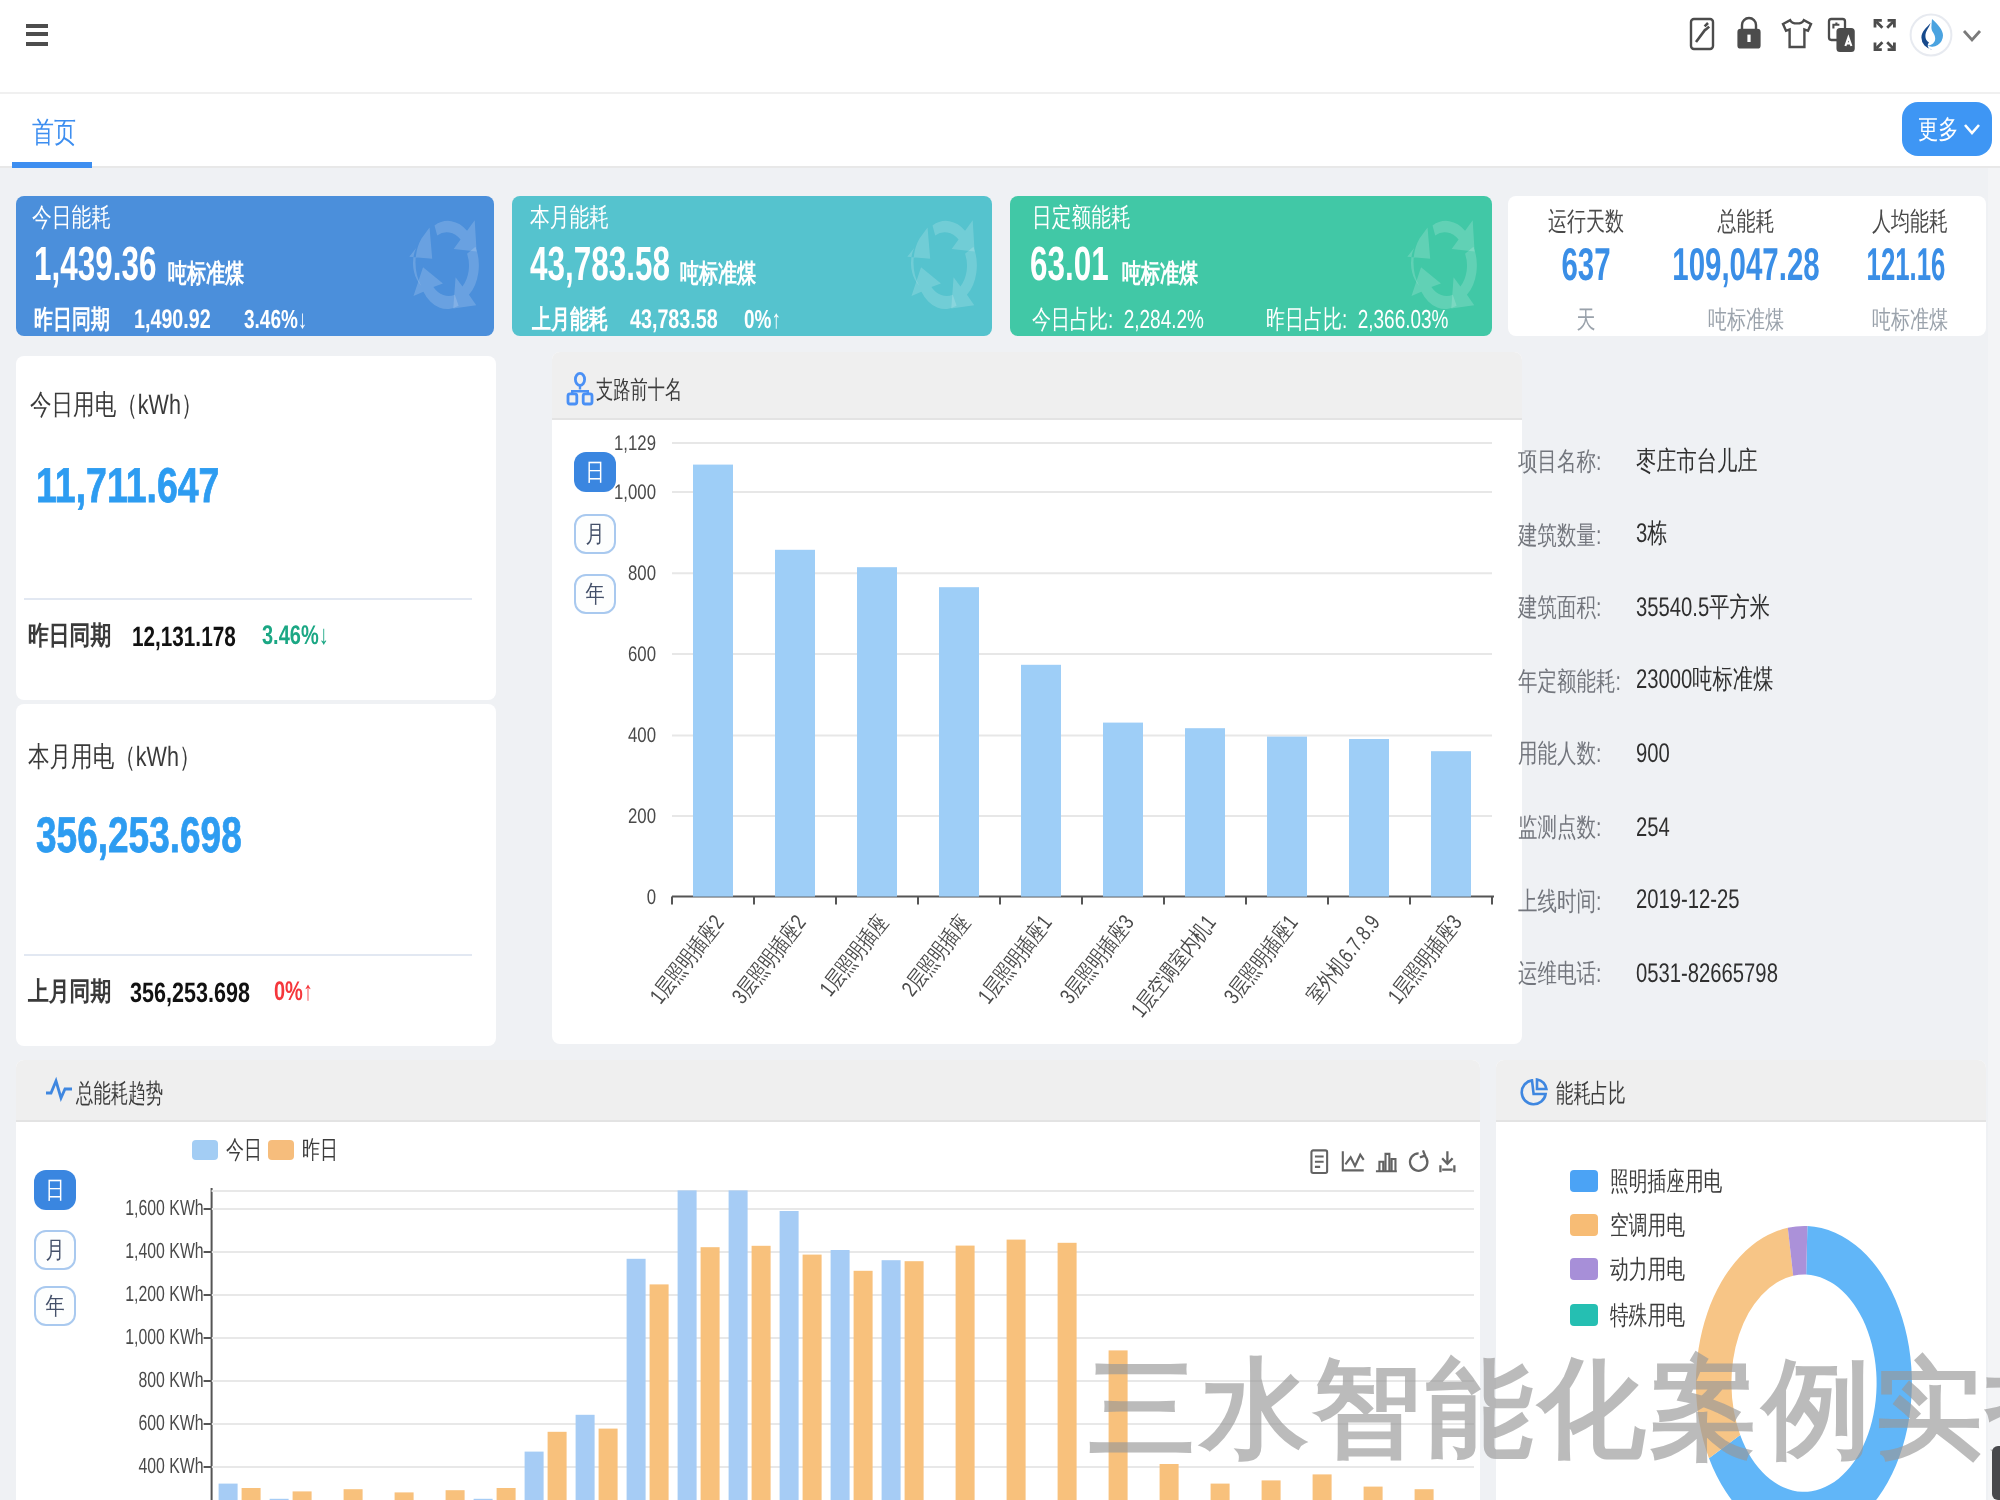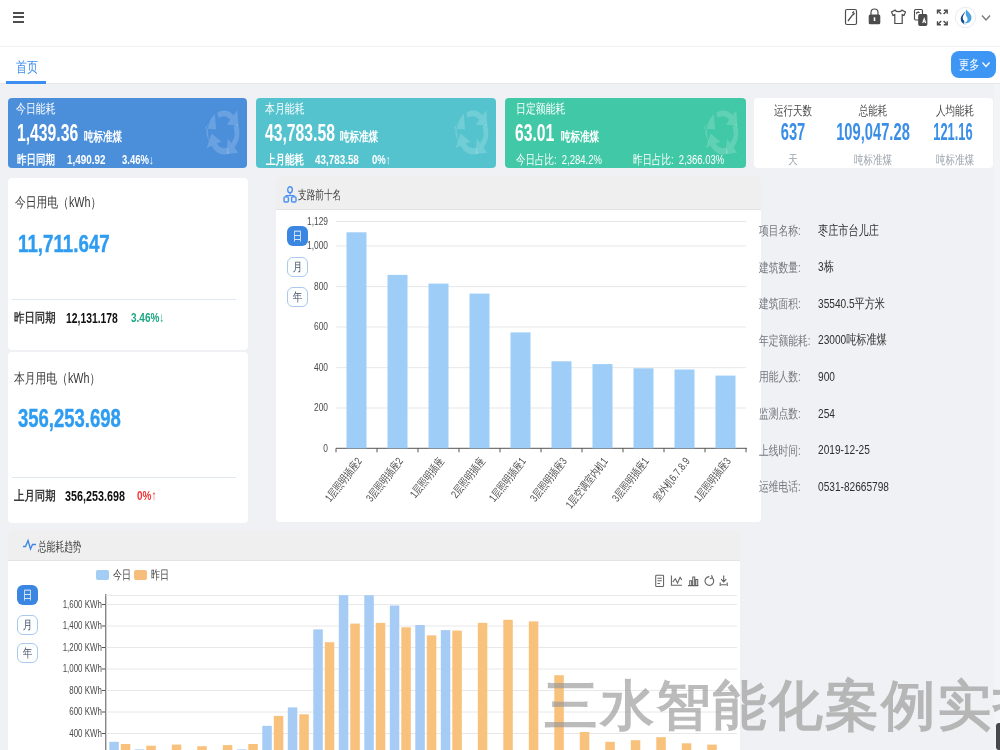--- a/index.html
+++ b/index.html
@@ -283,15 +283,38 @@
         <rect x="520.8" y="31.4" width="9.5" height="133.6" fill="#f8c17c"></rect>
         <rect x="546.3" y="85.2" width="9.5" height="79.8" fill="#f8c17c"></rect>
         <rect x="571.8" y="142.0" width="9.5" height="23.0" fill="#f8c17c"></rect>
         <rect x="597.3" y="151.8" width="9.5" height="13.2" fill="#f8c17c"></rect>
         <rect x="622.8" y="150.2" width="9.5" height="14.8" fill="#f8c17c"></rect>
         <rect x="648.3" y="147.2" width="9.5" height="17.8" fill="#f8c17c"></rect>
         <rect x="673.8" y="153.3" width="9.5" height="11.7" fill="#f8c17c"></rect>
         <rect x="699.3" y="154.6" width="9.5" height="10.4" fill="#f8c17c"></rect>
       </svg>
 </div>
+<div class="pw" style="left:748px;top:530px;width:245px;height:220px;border-radius:4px 4px 0 0;">
+<div class="hdr" style="height:31px;"></div>
+<svg class="abs" style="left:11px;top:8px;" width="16" height="16" viewBox="0 0 16 16">
+        <g stroke="#3f87e0" fill="none" stroke-width="1.3">
+          <path d="M7 2.2 A6 6 0 1 0 13.8 9 L7.8 9 Z"></path>
+          <path d="M9.5 1.8 A6 6 0 0 1 14.2 6.5 L9.5 6.5 Z"></path>
+        </g>
+      </svg>
+<div class="abs" style="left:30px;top:10px;font-size:13px;color:#3c3c3c;font-weight:normal;transform:scaleX(0.67);transform-origin:0 0;white-space:nowrap;line-height:1;">能耗占比</div>
+<div class="abs" style="left:37px;top:54.5px;width:14px;height:11px;border-radius:2px;background:#4ba3f5;"></div>
+<div class="abs" style="left:57px;top:53.5px;font-size:13px;color:#3c3c3c;font-weight:normal;transform:scaleX(0.72);transform-origin:0 0;white-space:nowrap;line-height:1;">照明插座用电</div>
+<div class="abs" style="left:37px;top:76.9px;width:14px;height:11px;border-radius:2px;background:#f7bc75;"></div>
+<div class="abs" style="left:57px;top:75.9px;font-size:13px;color:#3c3c3c;font-weight:normal;transform:scaleX(0.72);transform-origin:0 0;white-space:nowrap;line-height:1;">空调用电</div>
+<div class="abs" style="left:37px;top:99.30000000000001px;width:14px;height:11px;border-radius:2px;background:#a78fd8;"></div>
+<div class="abs" style="left:57px;top:98.30000000000001px;font-size:13px;color:#3c3c3c;font-weight:normal;transform:scaleX(0.72);transform-origin:0 0;white-space:nowrap;line-height:1;">动力用电</div>
+<div class="abs" style="left:37px;top:121.70000000000002px;width:14px;height:11px;border-radius:2px;background:#25bfb2;"></div>
+<div class="abs" style="left:57px;top:120.70000000000002px;font-size:13px;color:#3c3c3c;font-weight:normal;transform:scaleX(0.72);transform-origin:0 0;white-space:nowrap;line-height:1;">特殊用电</div>
+<svg class="abs" style="left:0;top:31px;" width="245" height="189" viewBox="0 0 245 189">
+        <path d="M155.7 52.0 A54 78.6 0 1 1 106.5 168.1 L122.1 156.5 A36.3 54.3 0 1 0 155.1 76.3 Z" fill="#61b6f8"></path>
+        <path d="M106.5 168.1 A54 78.6 0 0 1 145.9 52.9 L148.6 76.9 A36.3 54.3 0 0 0 122.1 156.5 Z" fill="#f7c586"></path>
+        <path d="M145.9 52.9 A54 78.6 0 0 1 155.7 52.0 L155.1 76.3 A36.3 54.3 0 0 0 148.6 76.9 Z" fill="#ab91d9"></path>
+      </svg>
+</div>
 <div class="abs" style="left:544px;top:678px;font-size:54px;font-weight:bold;color:rgba(152,152,152,0.66);letter-spacing:2.2px;z-index:50;white-space:nowrap;line-height:1;">三水智能化案例实拍</div>
 <div class="abs" style="left:994px;top:84px;width:6px;height:666px;background:#f3f4f6;"></div>
 <div class="abs" style="left:996px;top:723px;width:4px;height:27px;background:#47484c;border-radius:3px 0 0 3px;z-index:60;"></div>
 </div>
 </body></html>

